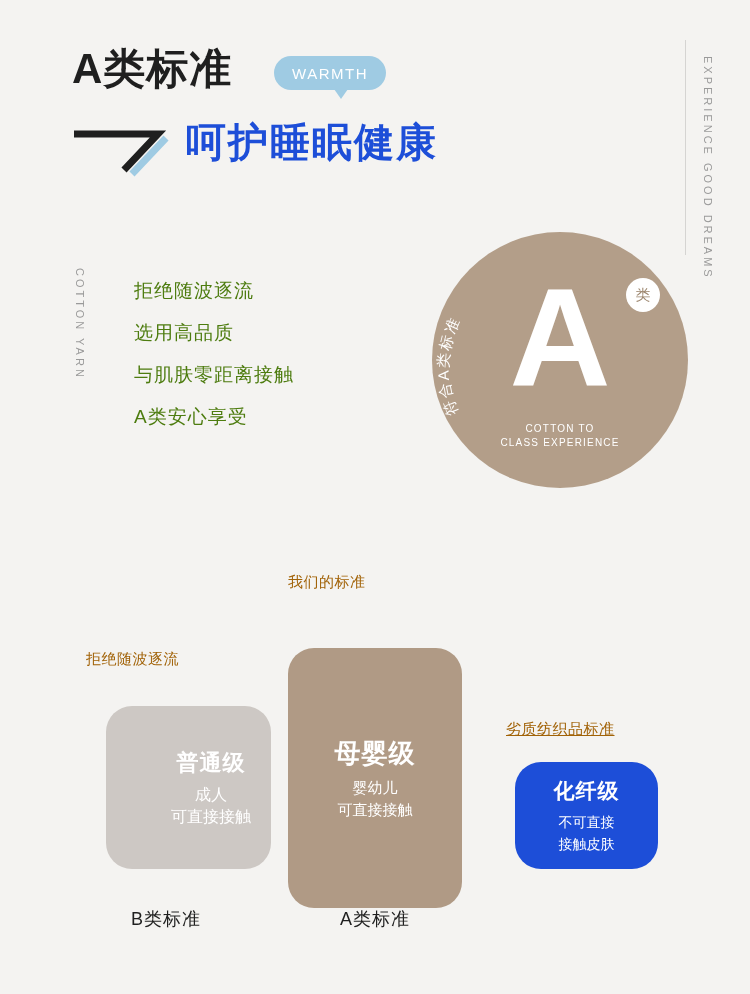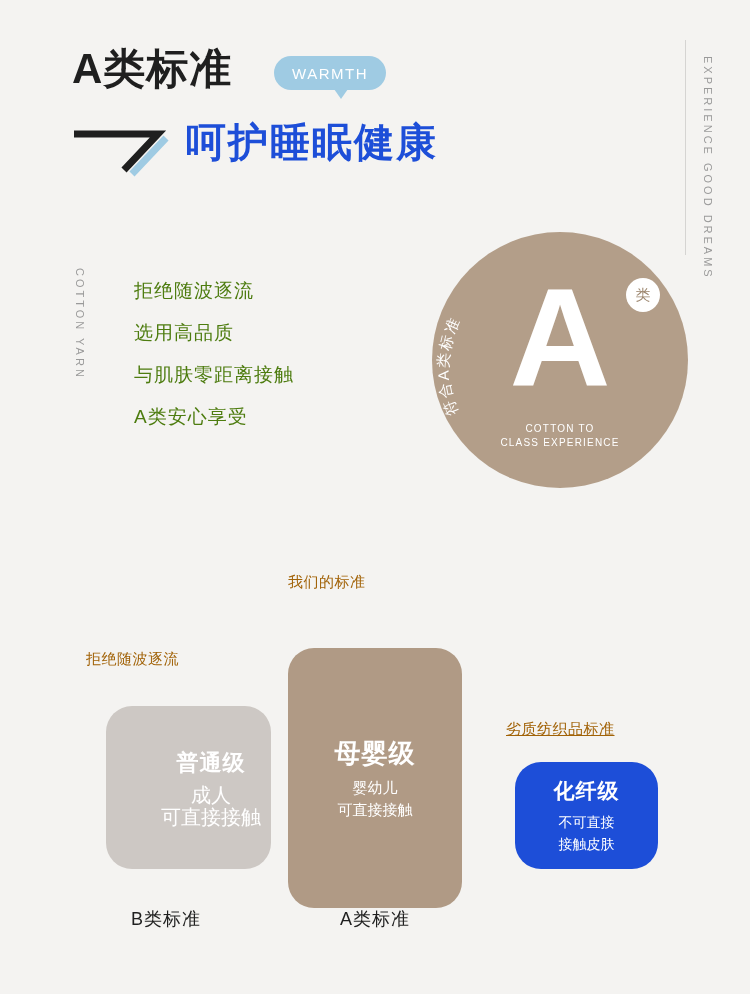--- a/index.html
+++ b/index.html
@@ -207,21 +207,21 @@
   
   #card-b {
     left: 106px;
     top: 706px;
     width: 120px;
     height: 163px;
     background: #cdc8c4;
     padding-left: 45px;
   }
   #card-b .title { font-size: 22px; }
-  #card-b .desc { font-size: 20px; }
+  #card-b .desc { font-size: 16px; }
 
   
   #card-a {
     left: 288px;
     top: 610px;
     width: 174px;
     height: 260px;
     background: #b09a85;
     margin-top: 38px;
   }

